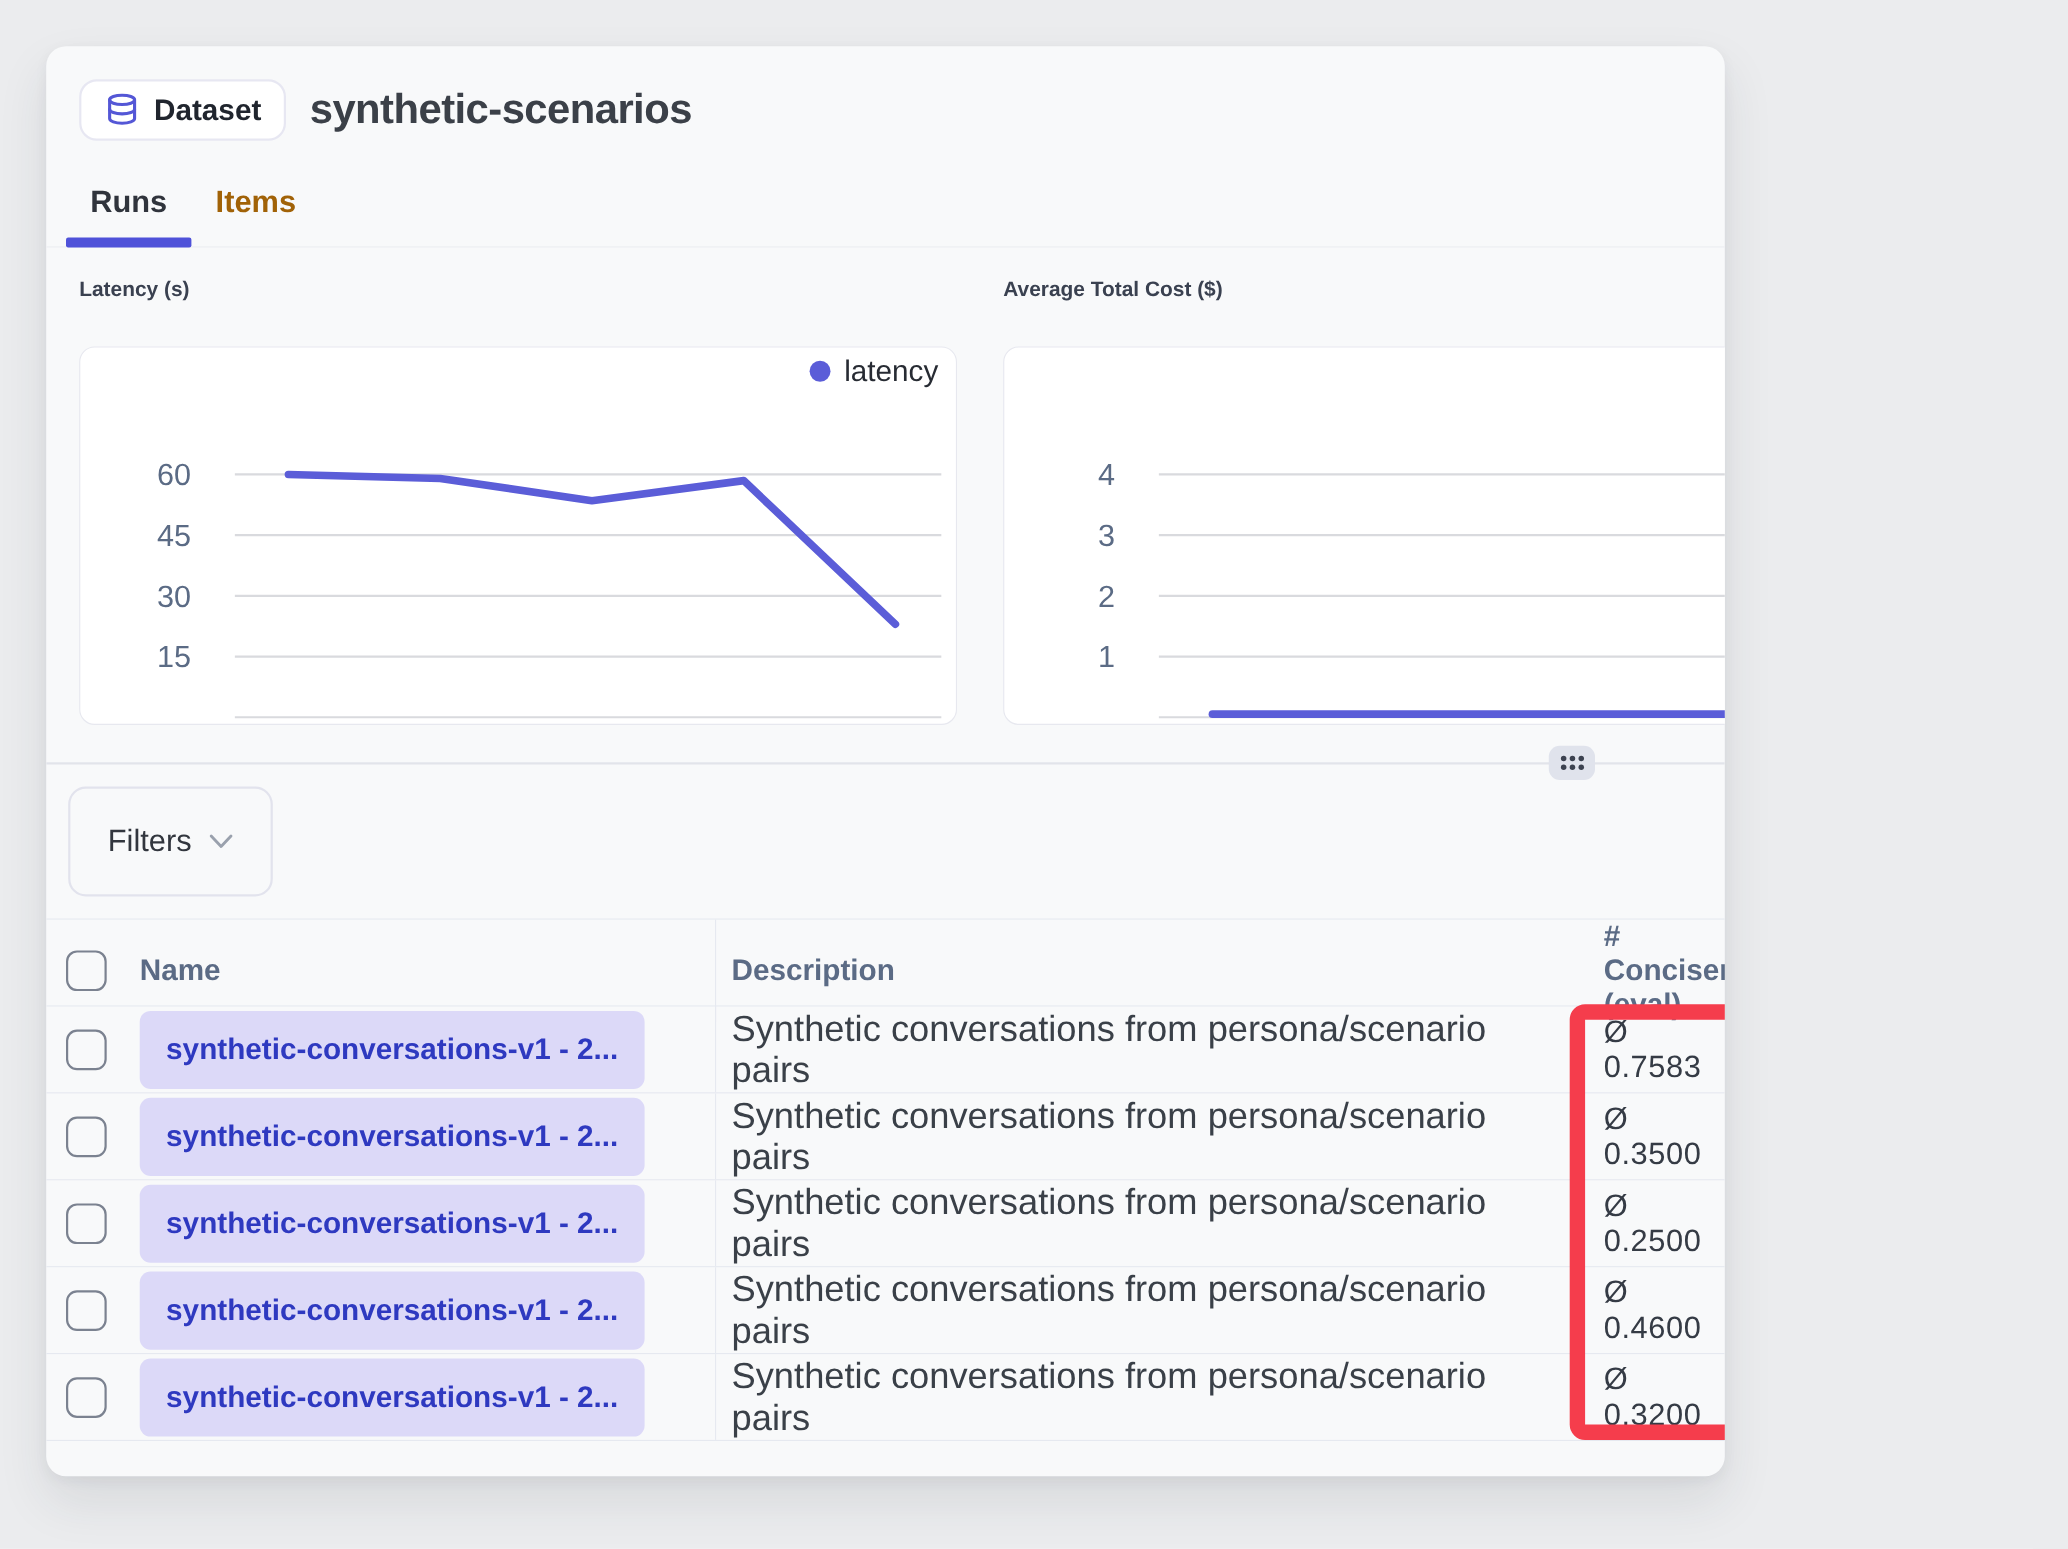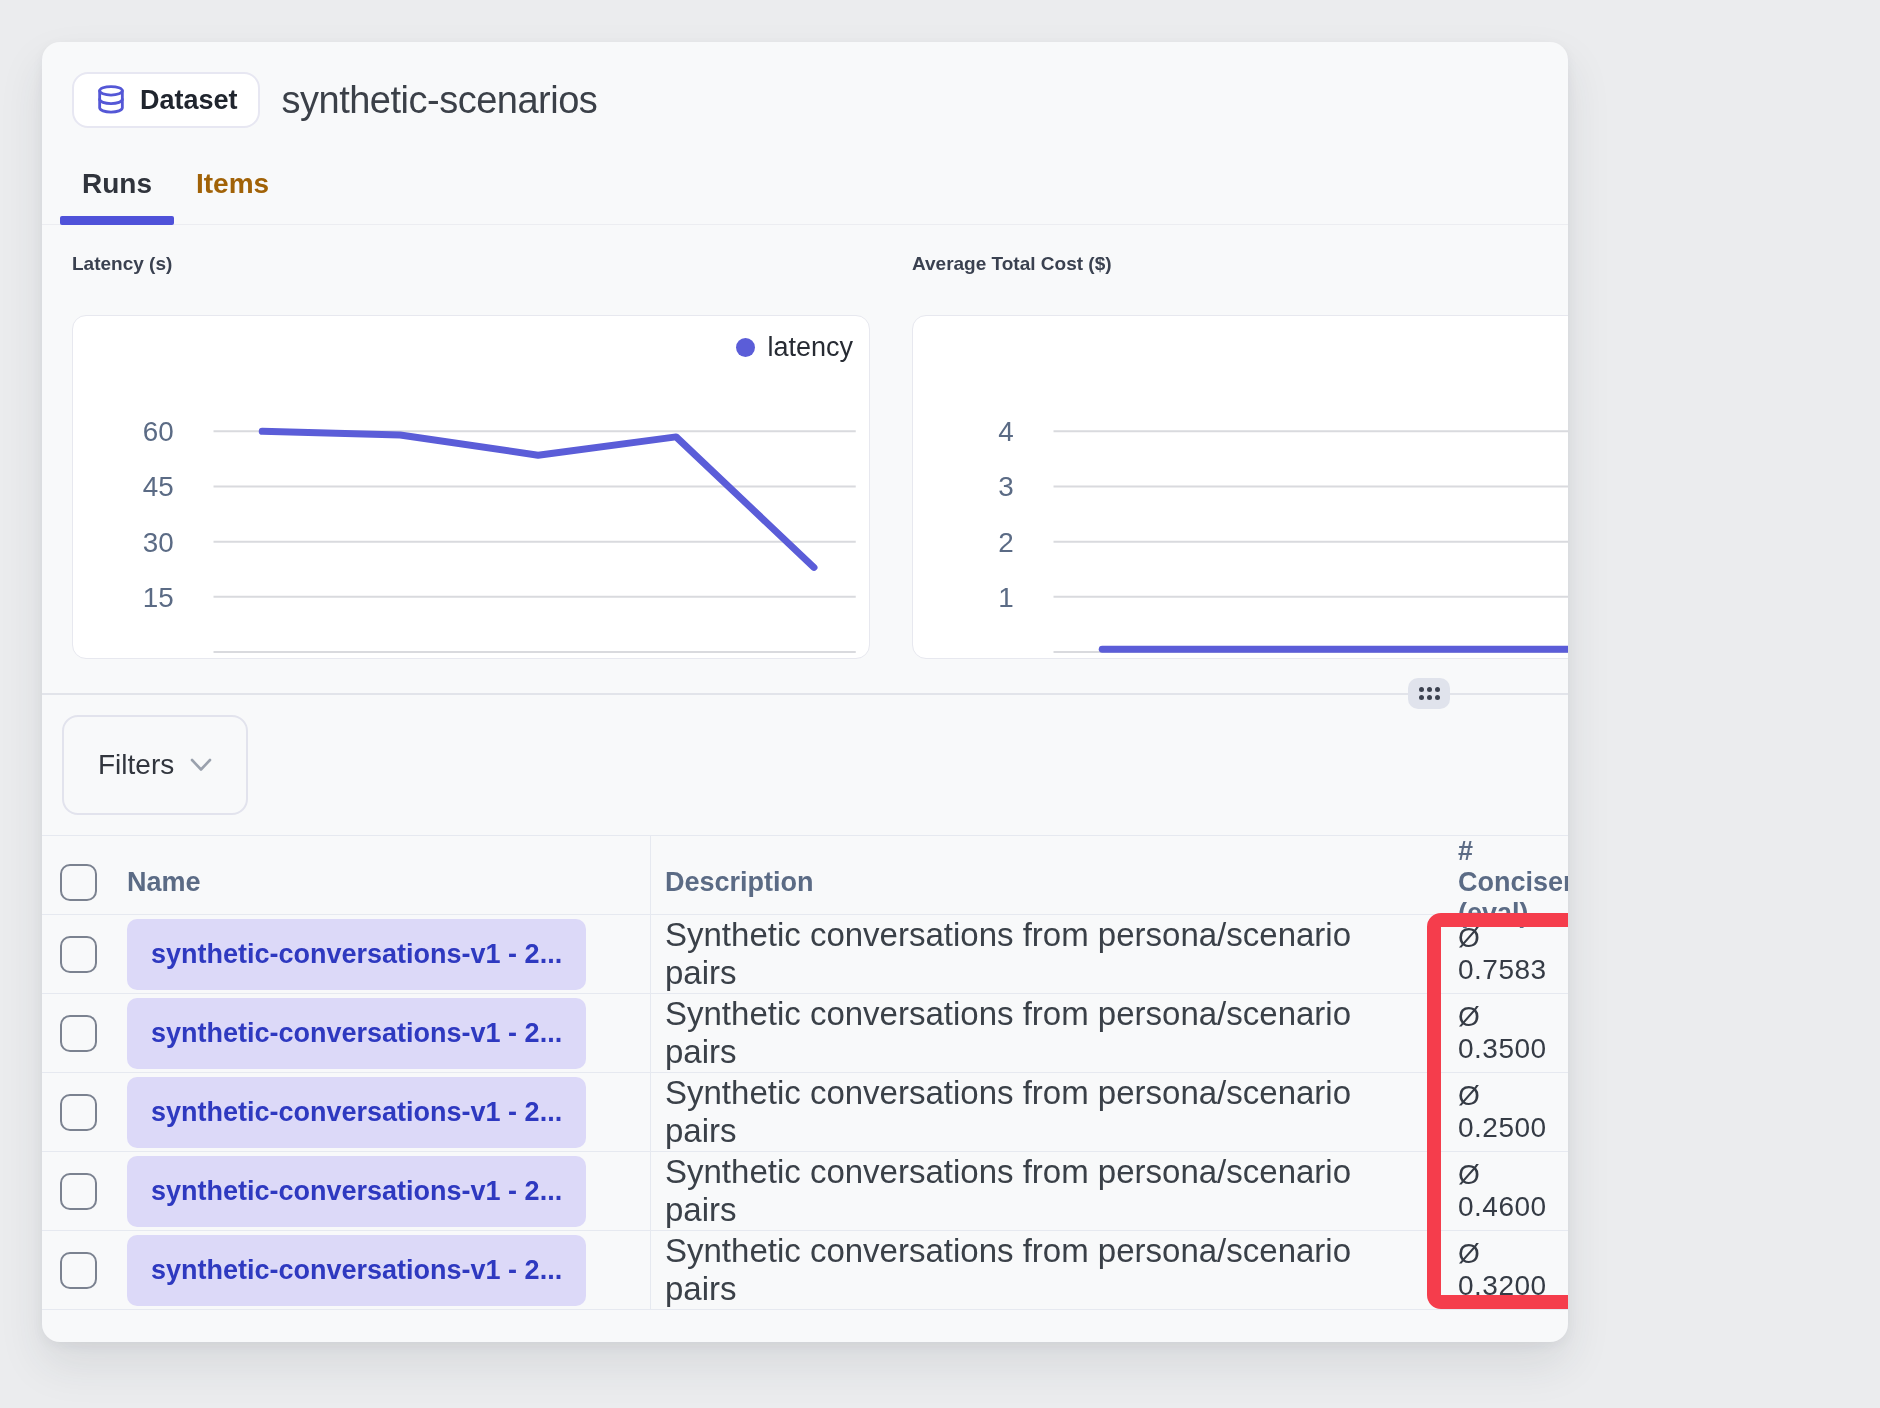--- a/index.html
+++ b/index.html
@@ -26,38 +26,38 @@
     overflow:hidden;
   }
   
   .card-header{display:flex;align-items:center;gap:22px;padding:30px 30px 0 30px;height:86px;}
   .badge{
     display:inline-flex;align-items:center;gap:12px;height:56px;padding:0 20px;
     background:#ffffff;border:2px solid #e7e7f2;border-radius:16px;
   }
   .badge svg{width:34px;height:34px;}
   .badge-label{font-size:27px;font-weight:700;color:#20252e;}
-  .page-title{font-size:38px;font-weight:400;color:#3b4048;letter-spacing:-.5px;}
+  .page-title{font-size:38px;font-weight:700;color:#3b4048;letter-spacing:-.5px;}
   
   .tabs{display:flex;margin-top:34px;padding-left:18px;border-bottom:1px solid #ecedf1;}
   .tab{position:relative;padding:6px 22px 24px 22px;font-size:28px;font-weight:600;color:#a16207;cursor:pointer;}
   .tab.active{color:#30343c;}
   .tab.active::after{
     content:"";position:absolute;left:0;right:0;bottom:-1px;height:9px;
     background:var(--tab-underline);border-radius:2px;
   }
   
   .charts{display:grid;grid-template-columns:798px 798px;column-gap:42px;padding:28px 0 0 30px;}
   .chart-title{font-size:19px;font-weight:600;color:#3a4150;margin-bottom:40px;}
   .chart-card{
     position:relative;width:798px;height:344px;background:#ffffff;
     border:1.5px solid #e7e8ef;border-radius:14px;overflow:hidden;
   }
   .chart-card svg{display:block;width:100%;height:100%;}
-  .legend{position:absolute;top:16px;right:16px;display:flex;align-items:center;gap:12px;}
+  .legend{position:absolute;top:6px;right:16px;display:flex;align-items:center;gap:12px;}
   .legend .dot{width:19px;height:19px;border-radius:50%;background:var(--accent);}
   .legend .legend-label{font-size:27px;color:#272b33;}
   
   .hr-wrap{position:relative;margin-top:34px;height:2px;background:#e2e4ea;}
   .grip{
     position:absolute;top:-15px;right:118px;width:42px;height:31px;
     background:#e0e3ec;border-radius:10px;
     display:grid;grid-template-columns:repeat(3,5px);grid-template-rows:repeat(2,5px);
     gap:3px;align-content:center;justify-content:center;cursor:grab;
   }

